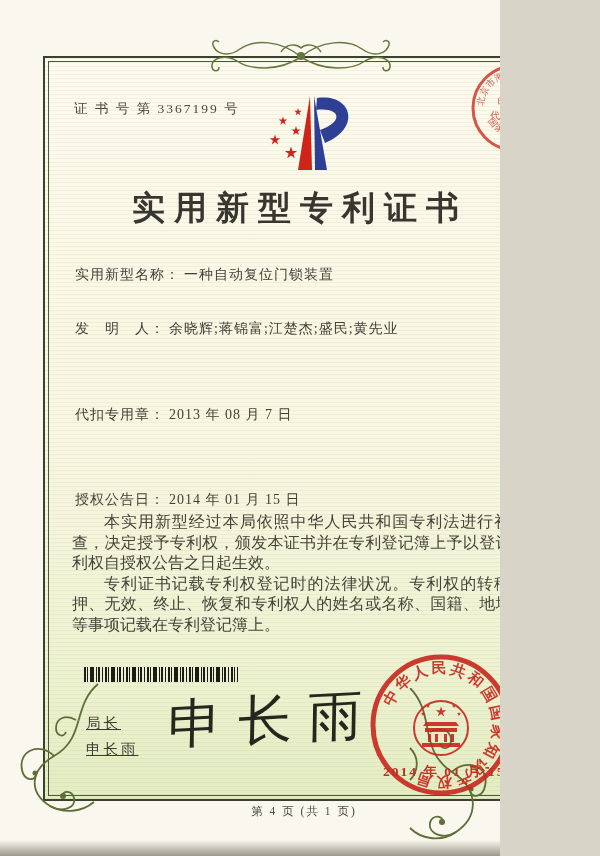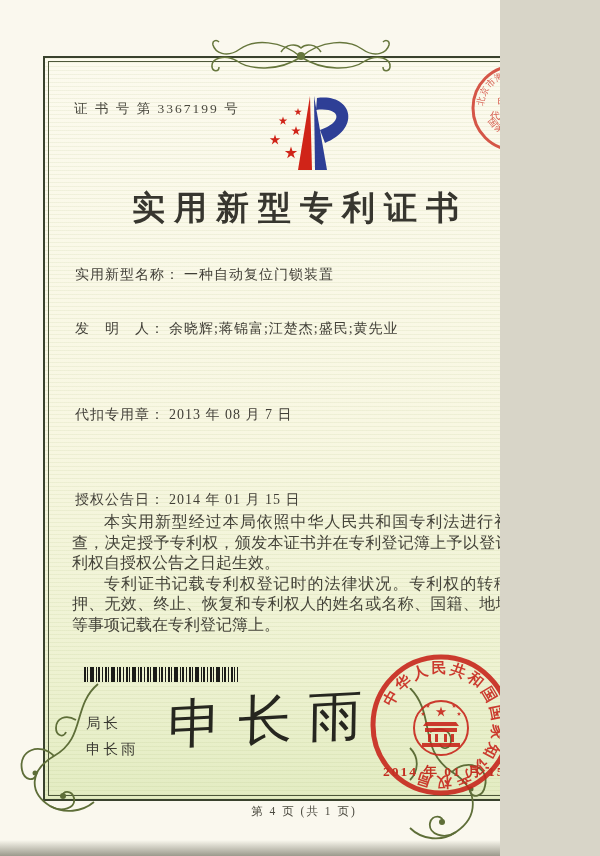--- a/index.html
+++ b/index.html
@@ -21,21 +21,21 @@
     font-size:33px;font-weight:600;letter-spacing:9px;color:#37362f;}
   .row{position:absolute;left:75px;font-size:14px;color:#413f37;letter-spacing:1px;white-space:nowrap;}
   .row .lbl{margin-right:4px;}
   .body-text{position:absolute;left:72px;top:512px;width:472px;font-size:16px;
     line-height:20.5px;color:#45443a;text-align:justify;}
   .body-text p{margin:0;text-indent:2em;}
   .barcode{position:absolute;left:84px;top:667px;width:154px;height:15px;
     background-image:
       repeating-linear-gradient(90deg,#1b1b18 0 1px,rgba(0,0,0,0) 1px 3px),
       repeating-linear-gradient(90deg,#1b1b18 0 2px,rgba(0,0,0,0) 2px 7px);}
-  .sig-labels{position:absolute;left:86px;top:710px;font-size:14.5px;color:#3c3b33;line-height:26px;letter-spacing:3px;}
+  .sig-labels{position:absolute;left:86px;top:710px;font-size:14.5px;color:#3c3b33;line-height:26px;letter-spacing:3px;text-decoration:underline;}
   .autograph{position:absolute;left:168px;top:684px;font-size:54px;color:#26261f;
     letter-spacing:16px;transform:rotate(-3deg) skewX(-4deg);white-space:nowrap;}
   .seal-main{position:absolute;left:366px;top:650px;opacity:.9;}
   .seal-date{position:absolute;left:383px;top:763px;font-size:13.5px;color:#c23022;
     letter-spacing:2px;font-weight:600;white-space:nowrap;}
   .seal-tax{position:absolute;left:463px;top:56px;opacity:.85;}
   .logo{position:absolute;left:246px;top:90px;}
   .footer{position:absolute;left:43px;top:804px;width:522px;text-align:center;
     font-size:11.5px;color:#4c4b40;letter-spacing:2px;}
   .orn{position:absolute;pointer-events:none;}

